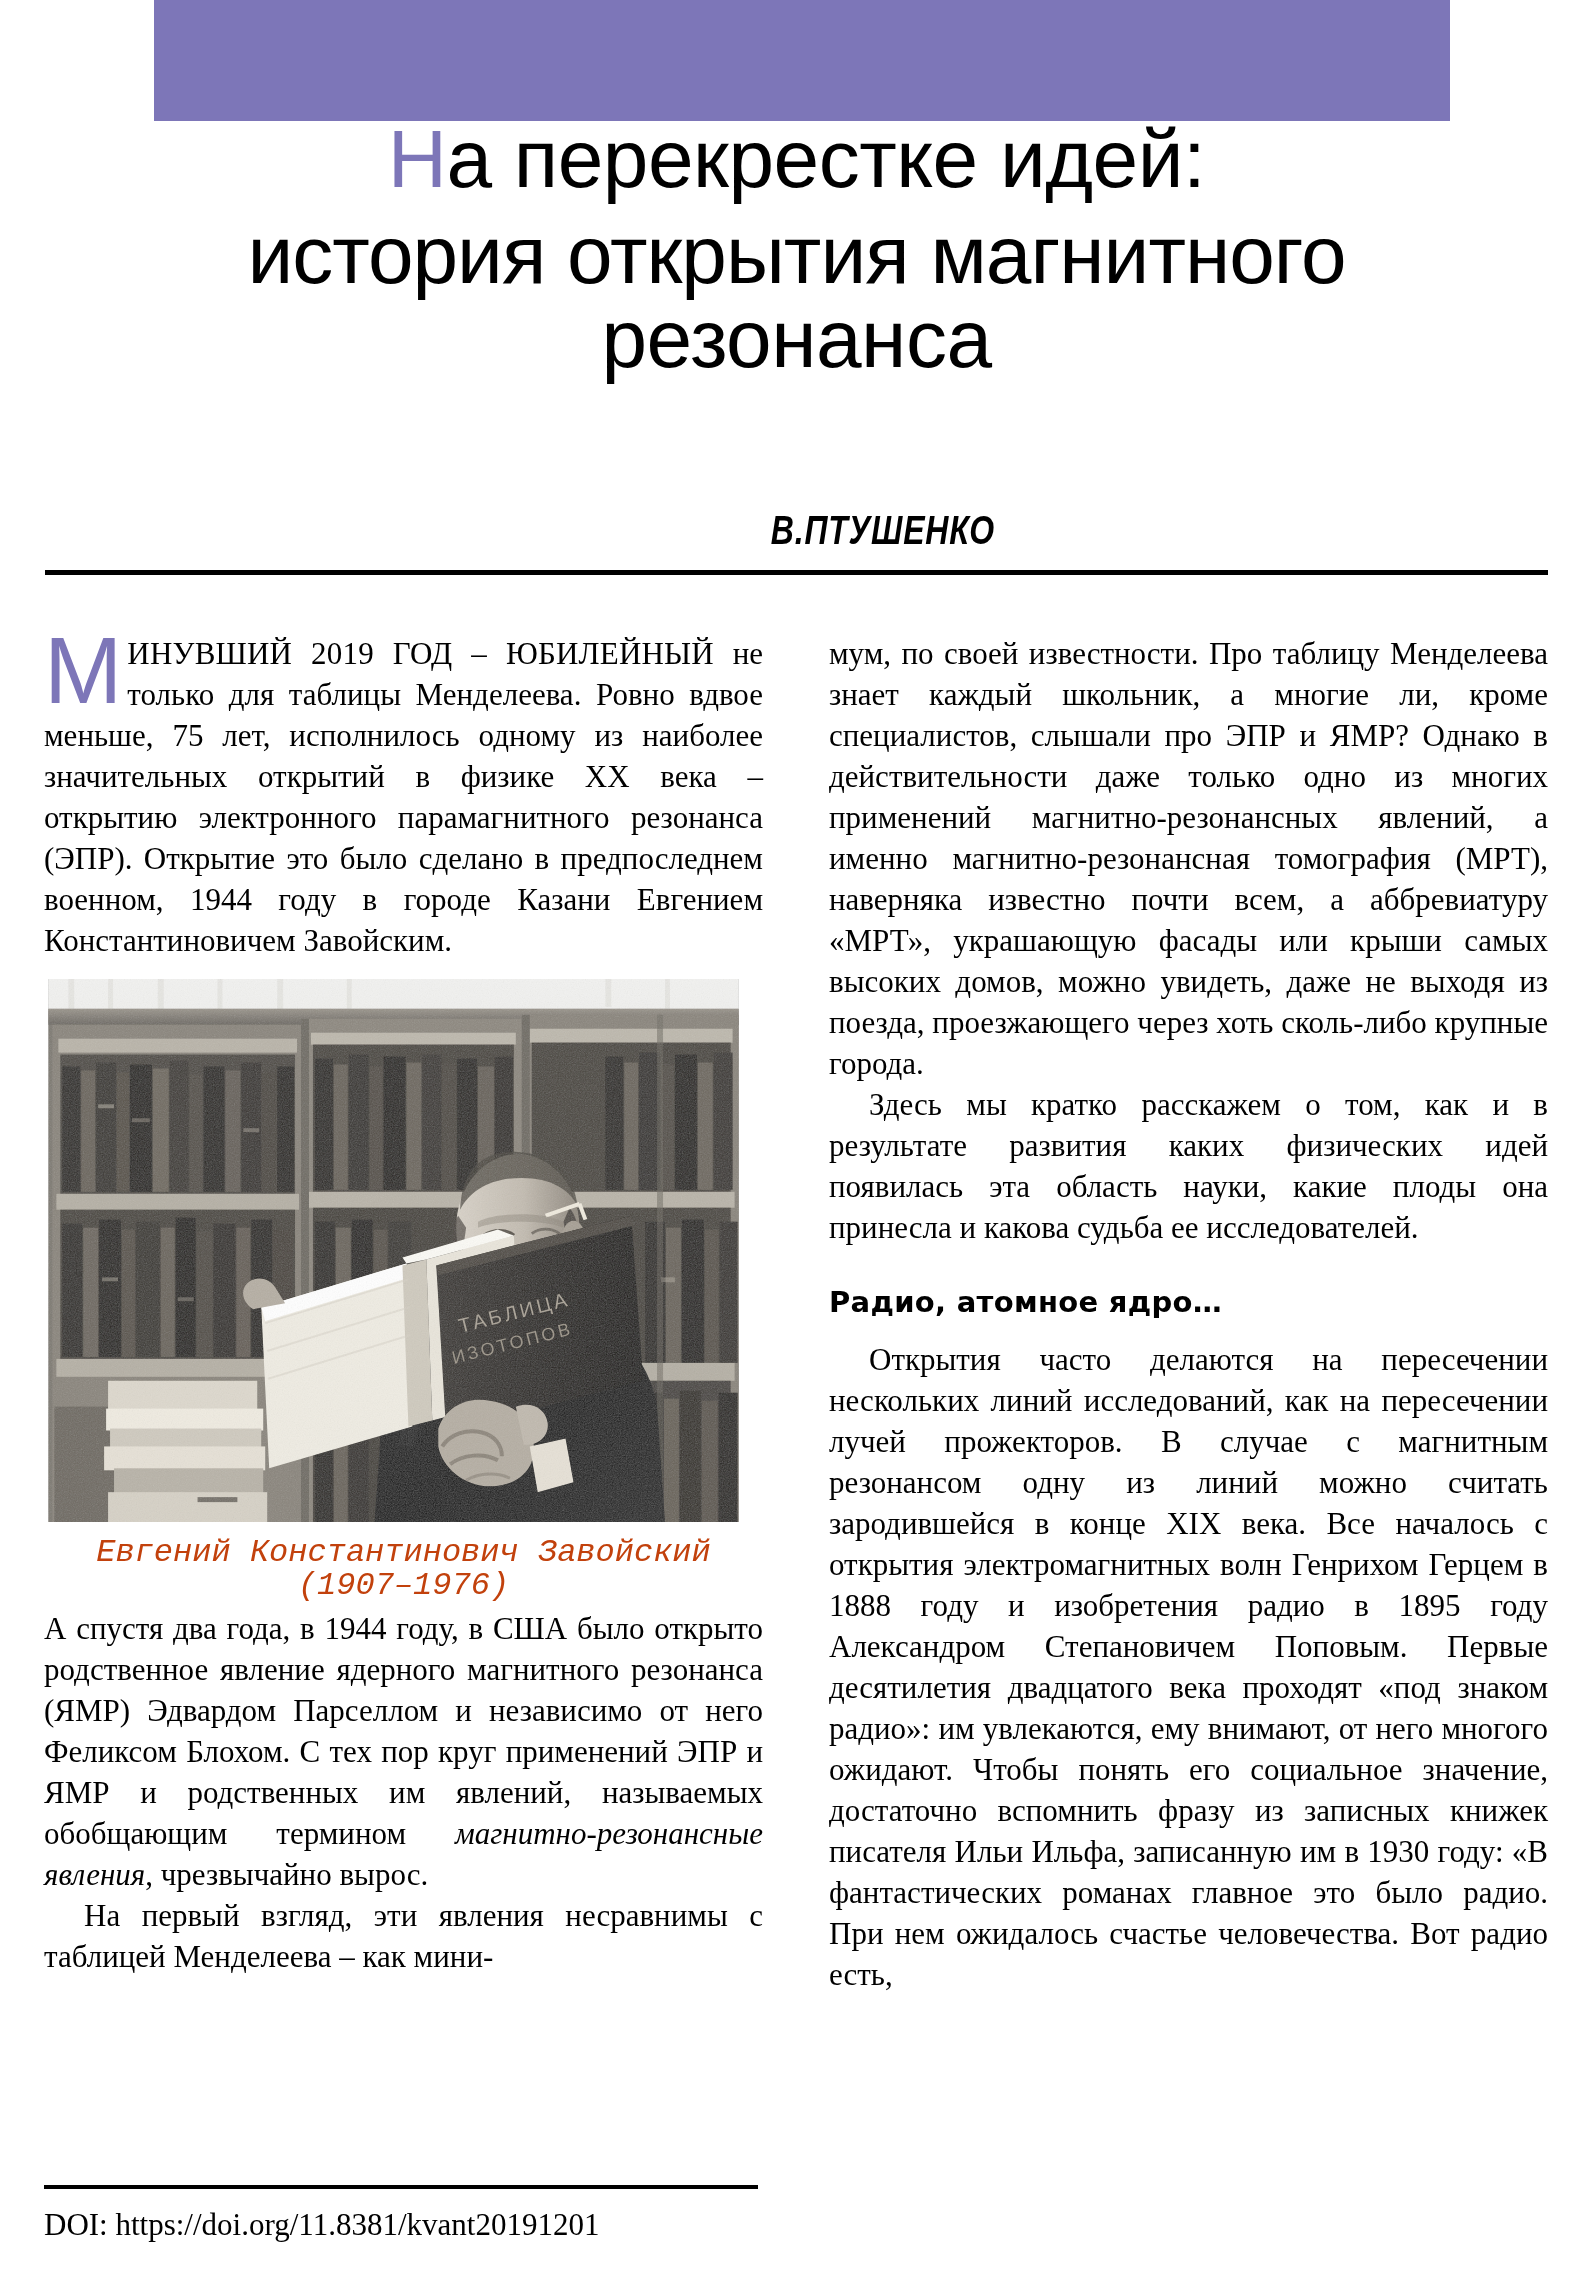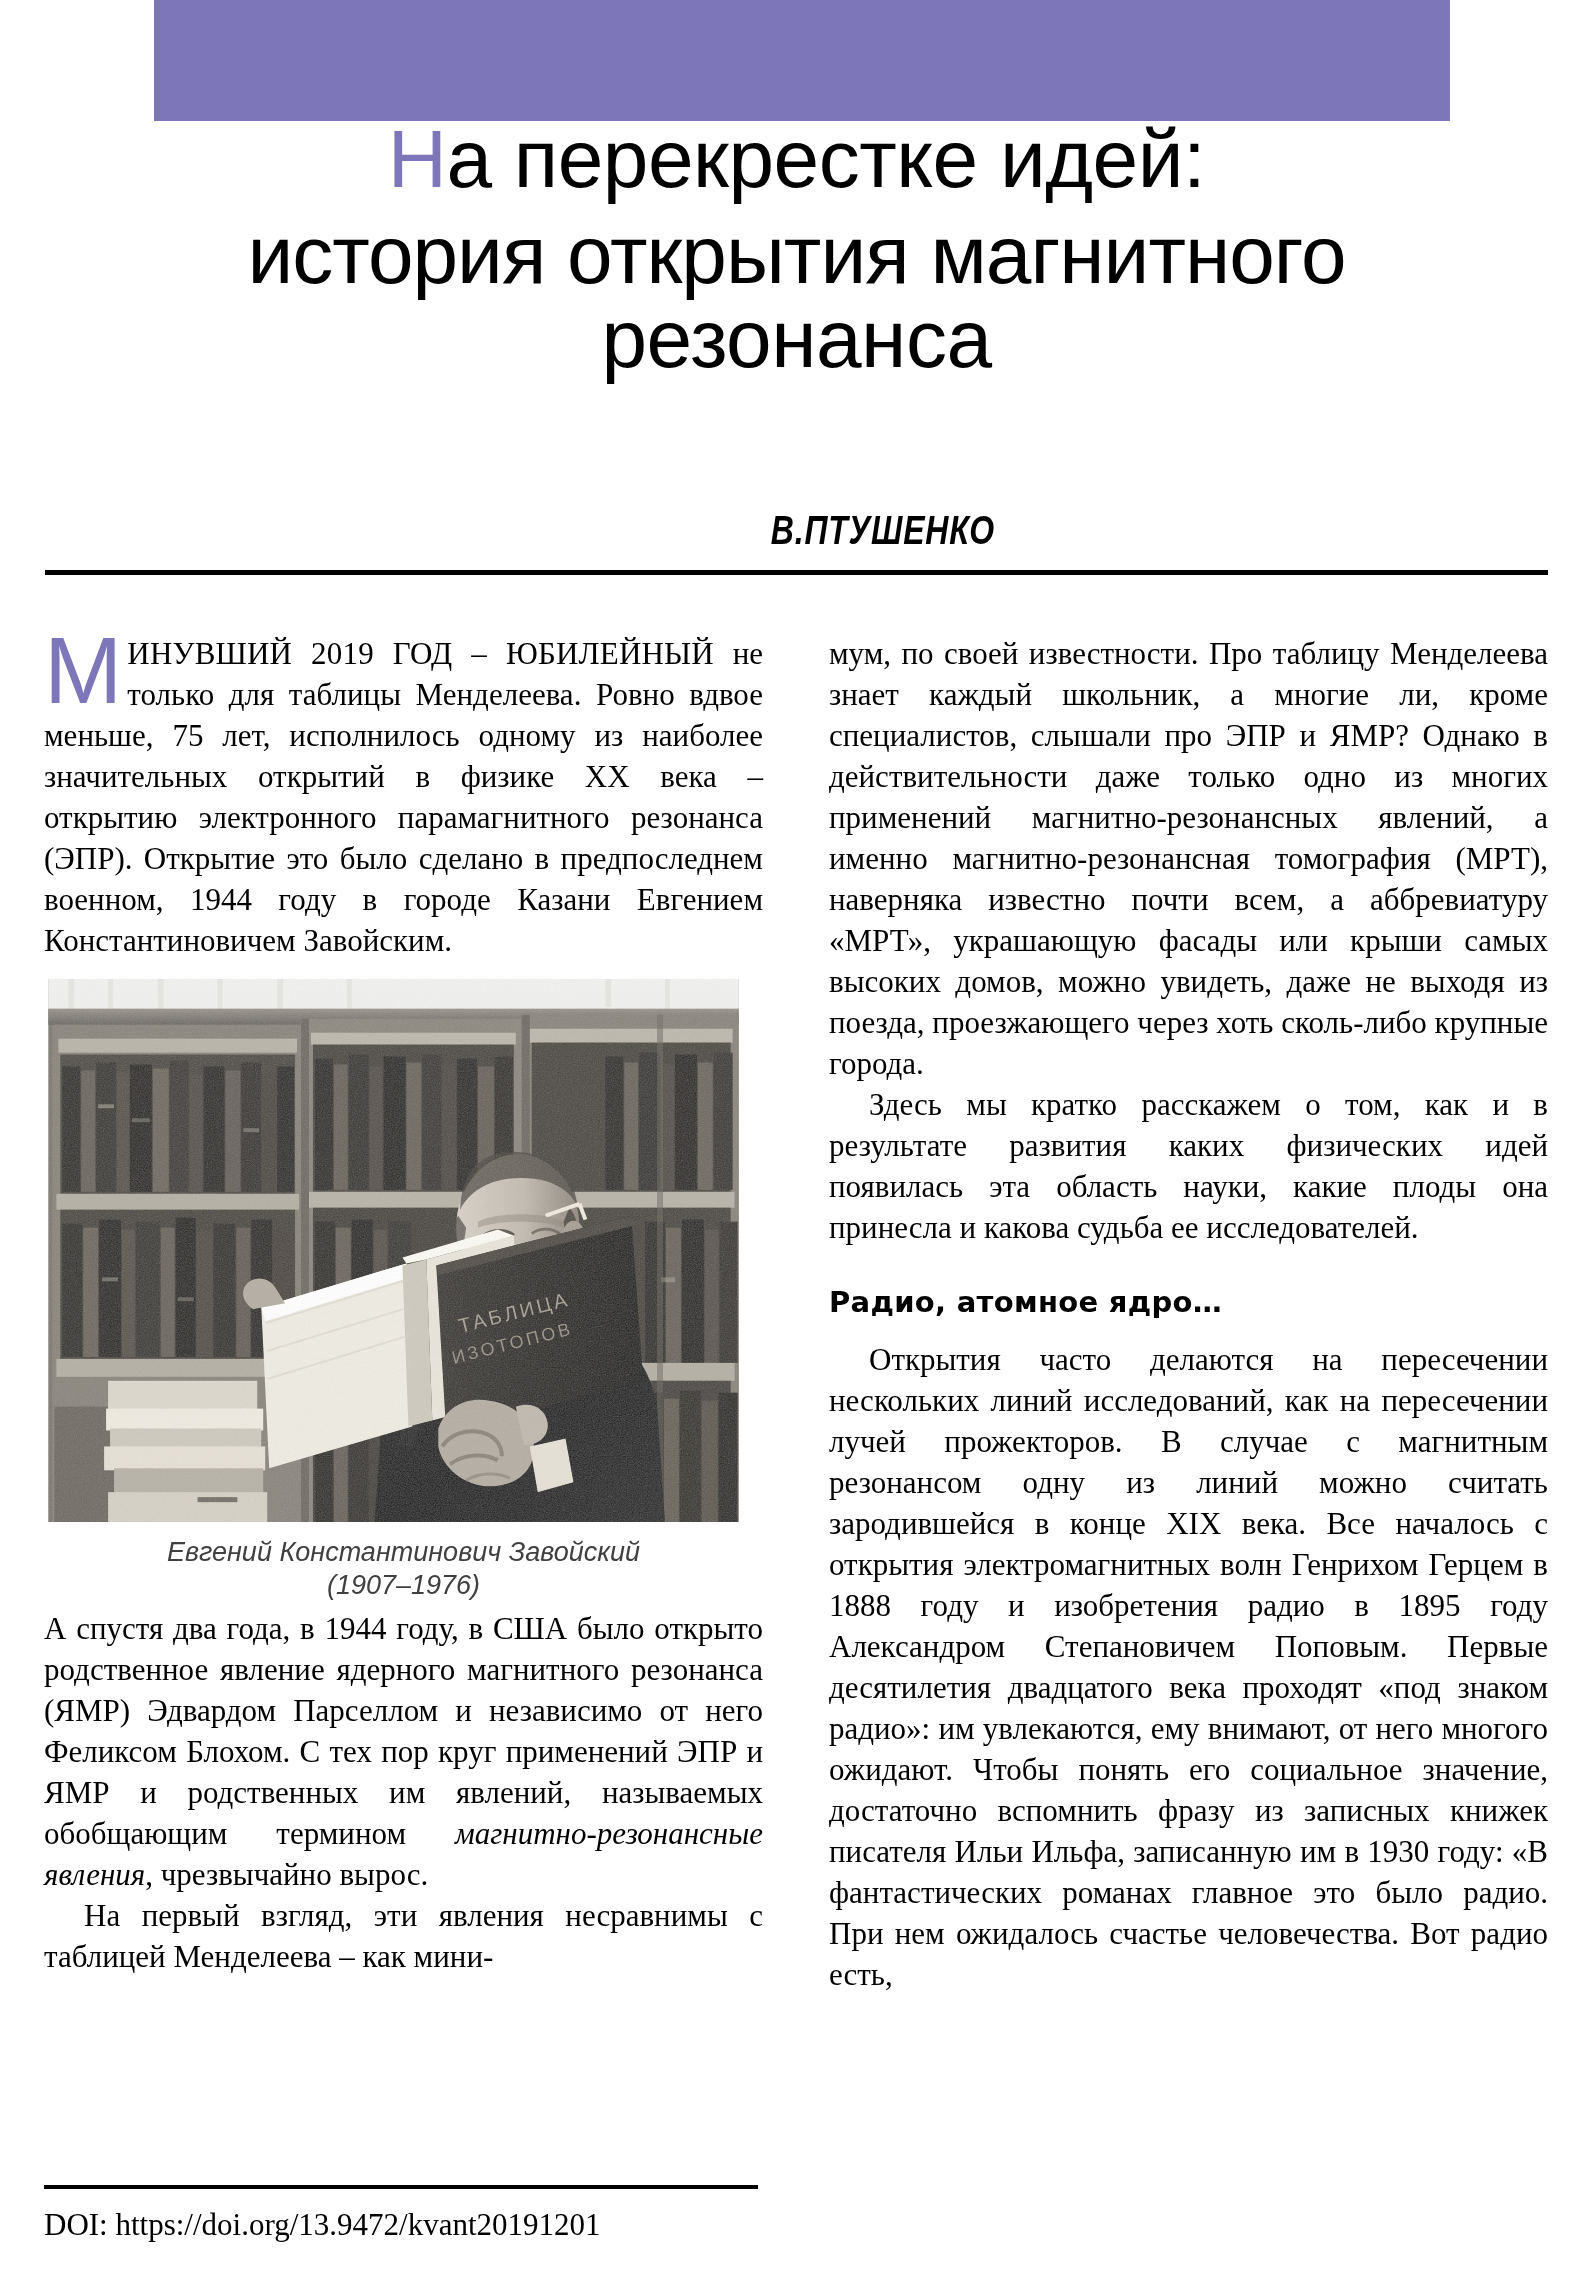--- a/index.html
+++ b/index.html
@@ -120,25 +120,25 @@
     height: 543px;
     margin: 18px 0 0 4px;
     background: #cfcfcf;
     overflow: hidden;
   }
   .photo-wrap svg { display:block; }
 
   .photo-caption {
     margin: 14px 0 6px 0;
     text-align: center;
-    font-family: Liberation Sans, sans-serif;
+    font-family: Liberation Mono, monospace;
     font-style: italic;
-    font-size: 27px;
+    font-size: 32px;
     line-height: 33px;
-    color: #404040;
+    color: #c2410c;
   }
 
   
   .subhead {
     margin: 34px 0 16px 0;
     text-align: left;
     font-family: "DejaVu Sans", "Liberation Sans", sans-serif;
     font-weight: bold;
     font-size: 29px;
     letter-spacing: 0.3px;
@@ -438,14 +438,14 @@
 </div>
 
 <div class="column col-right">
   <p class="noindent">мум, по своей известности. Про таблицу Менделеева знает каждый школьник, а многие ли, кроме специалистов, слышали про ЭПР и ЯМР? Однако в действительности даже только одно из многих применений магнитно-резонансных явлений, а именно магнитно-резонансная томография (МРТ), наверняка известно почти всем, а аббревиатуру «МРТ», украшающую фасады или крыши самых высоких домов, можно увидеть, даже не выходя из поезда, проезжающего через хоть сколь-либо крупные города.</p>
   <p>Здесь мы кратко расскажем о том, как и в результате развития каких физических идей появилась эта область науки, какие плоды она принесла и какова судьба ее исследователей.</p>
   <div class="subhead">Радио, атомное ядро…</div>
   <p>Открытия часто делаются на пересечении нескольких линий исследований, как на пересечении лучей прожекторов. В случае с магнитным резонансом одну из линий можно считать зародившейся в конце XIX века. Все началось с открытия электромагнитных волн Генрихом Герцем в 1888  году и изобретения радио в 1895  году Александром Степановичем Поповым. Первые десятилетия двадцатого века проходят «под знаком радио»: им увлекаются, ему внимают, от него многого ожидают. Чтобы понять его социальное значение, достаточно вспомнить фразу из записных книжек писателя Ильи Ильфа, записанную им в 1930  году: «В фантастических романах главное это было радио. При нем ожидалось счастье человечества. Вот радио есть,</p>
 </div>
 
 <div class="doi-rule"></div>
-<div class="doi-text">DOI: https://doi.org/13.9472/kvant20191201</div>
+<div class="doi-text">DOI: https://doi.org/11.8381/kvant20191201</div>
 
 
 </body></html>

